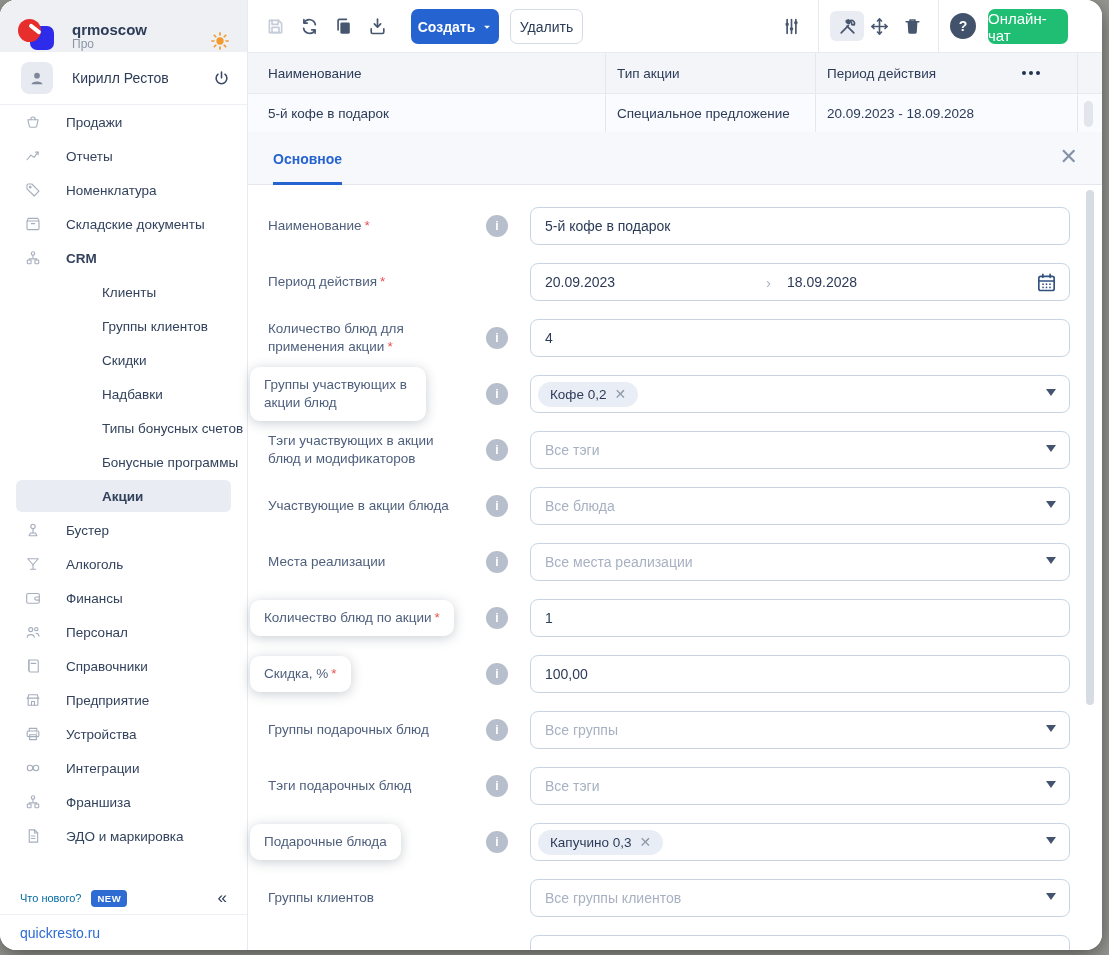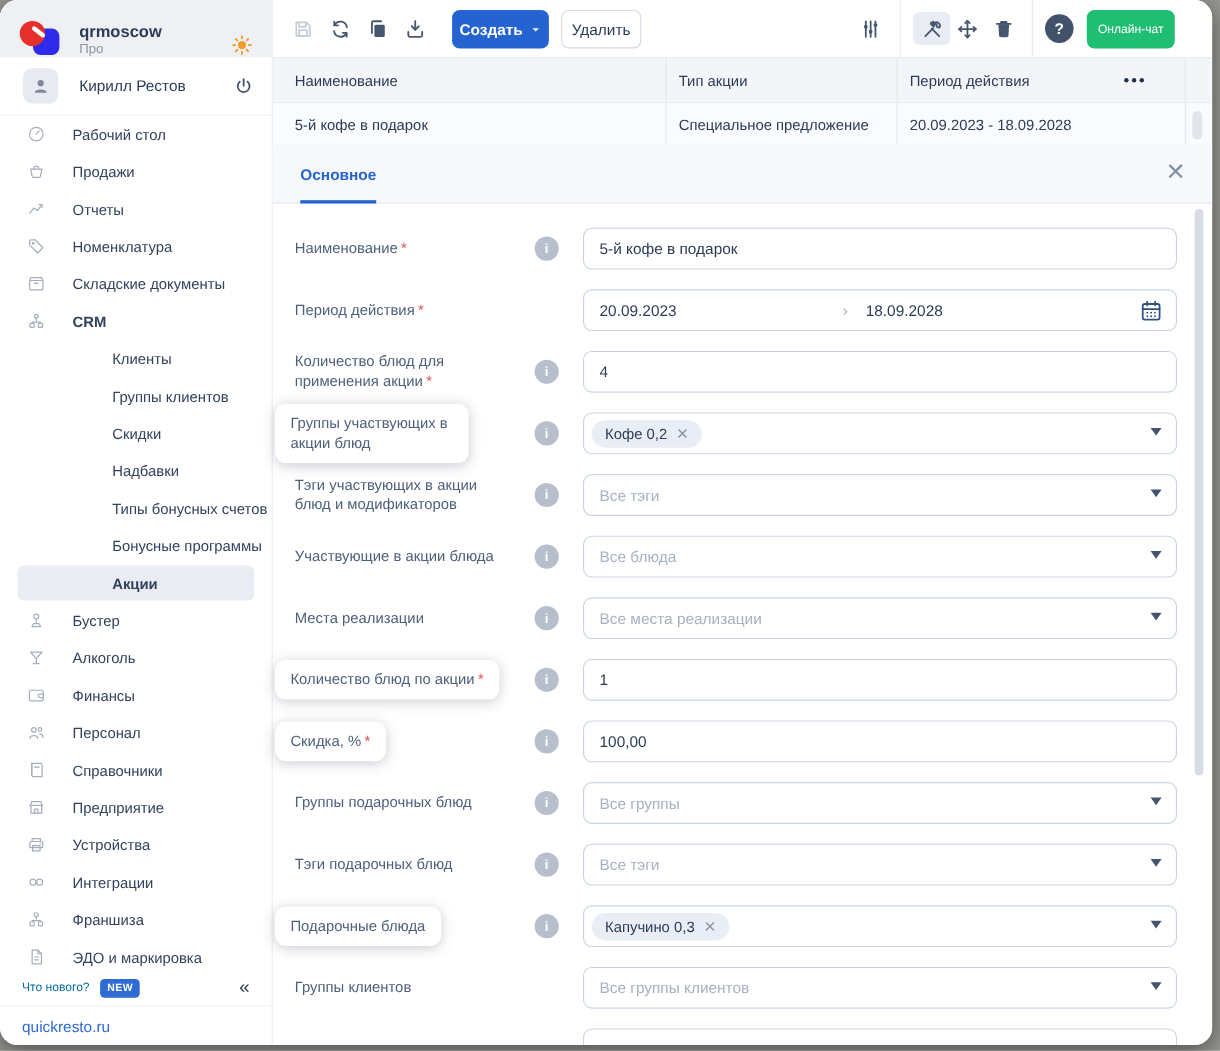--- a/index.html
+++ b/index.html
@@ -48,21 +48,21 @@
   .topbar{position:absolute;left:0;top:0;width:100%;height:52px;background:#fff;}
   .icon-btn{position:absolute;top:11px;width:30px;height:30px;display:flex;align-items:center;
     justify-content:center;color:#46566f;cursor:pointer;border-radius:6px;}
   .icon-btn.disabled{color:#c6cdd9;cursor:default;}
   .icon-btn.boxed{background:#e9ecf2;}
   .tb-divider{position:absolute;top:0;width:1px;height:52px;background:#e7eaf0;}
   .btn{position:absolute;top:9px;height:35px;border-radius:7px;font-size:14px;display:flex;
     align-items:center;justify-content:center;cursor:pointer;font-weight:700;}
   .btn-create{left:163px;width:88px;background:#2563d0;color:#fff;gap:7px;}
   .btn-delete{left:262px;width:73px;background:#fff;border:1px solid #d4dbe5;color:#2c3b57;font-weight:400;}
-  .btn-chat{left:740px;width:80px;background:#1fbe72;color:#fff;font-size:11px;font-weight:400;text-align:right;}
+  .btn-chat{left:740px;width:80px;background:#1fbe72;color:#fff;font-size:15px;font-weight:400;}
   .help-btn{position:absolute;left:702px;top:13px;width:26px;height:26px;border-radius:50%;background:#42526b;
     color:#fff;font-size:14px;font-weight:700;display:flex;align-items:center;justify-content:center;cursor:pointer;}
   
   .grid-header{position:absolute;left:0;top:52px;width:100%;height:42px;background:#f3f5f9;
     border-top:1px solid #e7eaf0;border-bottom:1px solid #e7eaf0;}
   .grid-row{position:absolute;left:0;top:94px;width:100%;height:38px;background:#fafbfe;cursor:pointer;}
   .cell{position:absolute;top:0;height:100%;display:flex;align-items:center;font-size:13.5px;color:#2c3b57;}
   .col-line{position:absolute;top:0;width:1px;height:100%;background:#e3e7ee;}
   .dots-menu{position:absolute;left:774px;top:0;height:100%;display:flex;align-items:center;gap:3px;cursor:pointer;}
   .dots-menu i{width:4px;height:4px;border-radius:50%;background:#223352;}
@@ -138,29 +138,20 @@
           <svg viewBox="0 0 24 24" width="19" height="19" fill="none" stroke="currentColor" stroke-width="2" stroke-linecap="round" stroke-linejoin="round">
             <path d="M12 3.8v7.4"></path>
             <path d="M7.6 6.6a6.8 6.8 0 1 0 8.8 0"></path>
           </svg>
         </span>
     </div>
     <nav class="menu" id="menu">
         <div class="menu-item">
           <span class="mi-icon">
             <svg viewBox="0 0 24 24" width="18" height="18" fill="none" stroke="currentColor" stroke-width="1.5" stroke-linecap="round" stroke-linejoin="round">
-              <circle cx="12" cy="12" r="8.2"></circle>
-              <path d="M12 12l3.4-4.1"></path>
-            </svg>
-          </span>
-          <span>Рабочий стол</span>
-        </div>
-        <div class="menu-item">
-          <span class="mi-icon">
-            <svg viewBox="0 0 24 24" width="18" height="18" fill="none" stroke="currentColor" stroke-width="1.5" stroke-linecap="round" stroke-linejoin="round">
               <path d="M5.2 9h13.6l-1.7 8.3a2 2 0 0 1-2 1.7H8.9a2 2 0 0 1-2-1.7z"></path>
               <path d="M9 9c0-5 6-5 6 0"></path>
             </svg>
           </span>
           <span>Продажи</span>
         </div>
         <div class="menu-item">
           <span class="mi-icon">
             <svg viewBox="0 0 24 24" width="18" height="18" fill="none" stroke="currentColor" stroke-width="1.5" stroke-linecap="round" stroke-linejoin="round">
               <path d="M4 17l5.3-6.2 4 3 5.6-7"></path>

